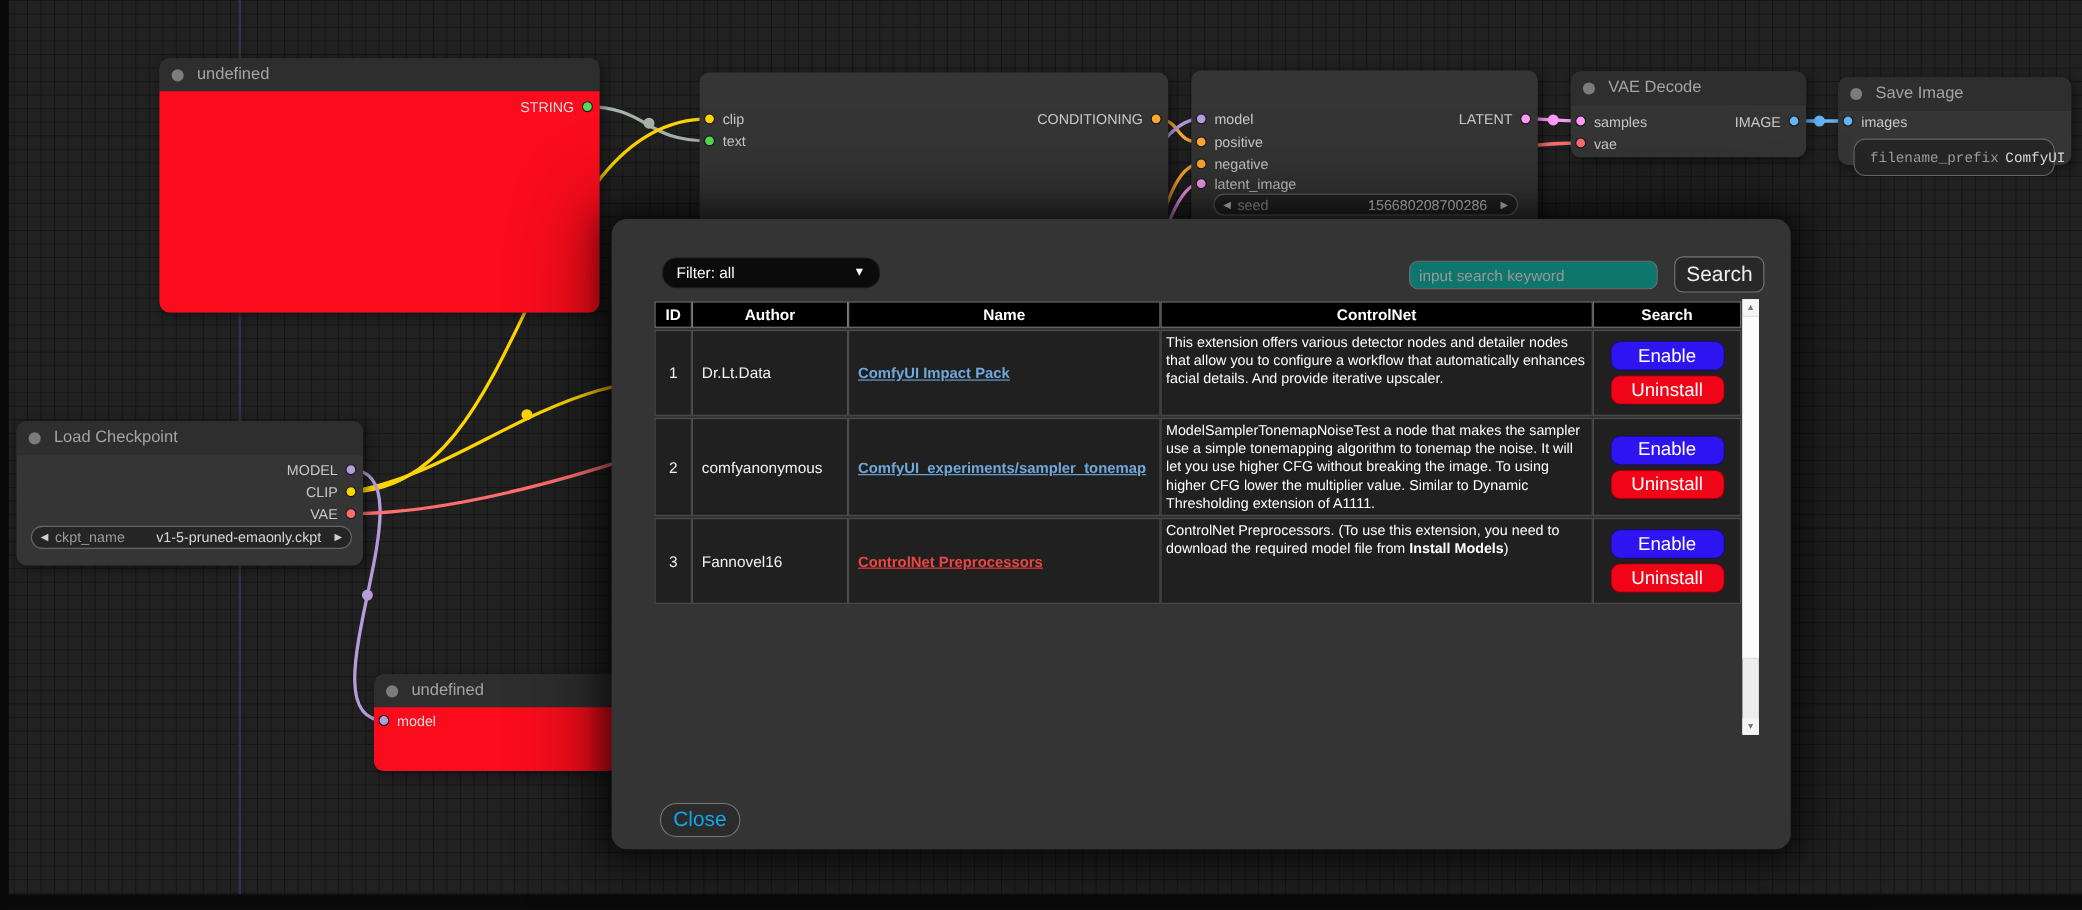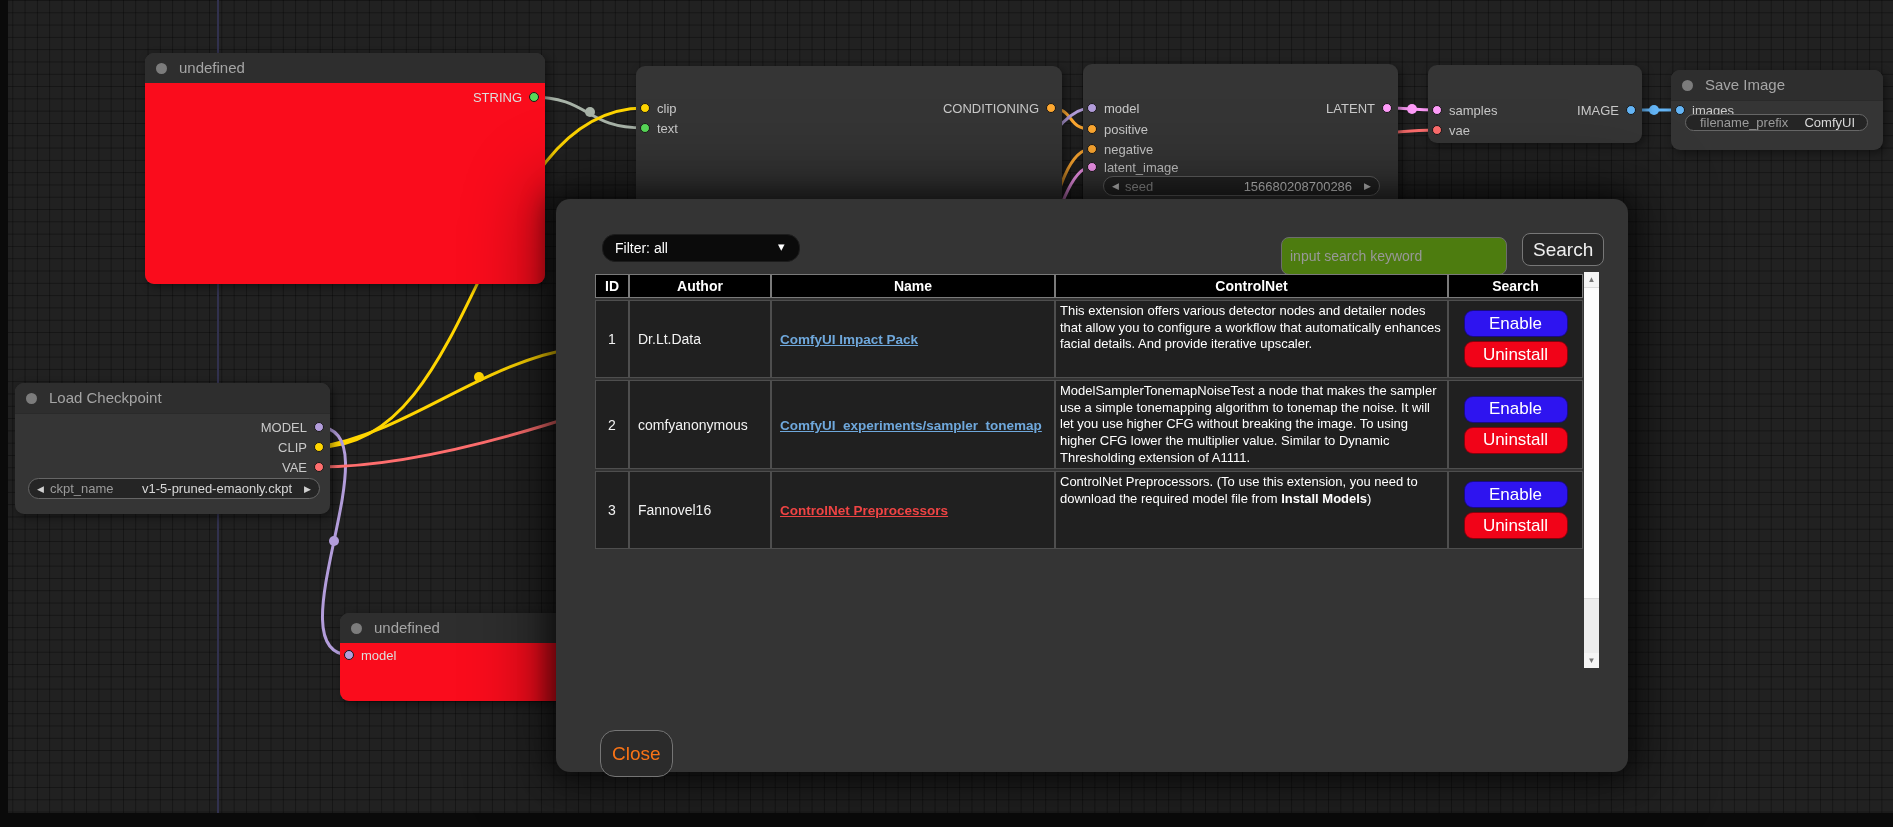--- a/index.html
+++ b/index.html
@@ -37,22 +37,22 @@
   .widget .wlabel{margin:0 6px;flex:none;}
   .widget .wvalue{color:#d8d8d8;margin-left:auto;margin-right:12px;white-space:nowrap;}
   .widget.no-arrows .wvalue{margin-right:4px;}
   
   #modal{position:absolute;left:556px;top:199px;width:1072px;height:573px;background:#343434;
     border-radius:14px;z-index:10;box-shadow:0 0 26px 8px rgba(0,0,0,0.55),0 0 70px 22px rgba(0,0,0,0.35);}
   #filter-select{position:absolute;left:46px;top:35px;width:198px;height:28px;background:#0b0b0b;color:#fff;
     border:1px solid #1c1c1c;border-radius:13px;font-size:14px;padding:0 26px 0 12px;
     appearance:none;-webkit-appearance:none;font-family:inherit;}
   #filter-chevron{position:absolute;left:222px;top:40px;color:#fff;font-size:13px;pointer-events:none;}
-  #search-input{position:absolute;left:725px;top:38px;width:226px;height:38px;box-sizing:border-box;
-    background:#4d7c0f;border:1px solid #6d6d6d;border-radius:8px;color:#e5e5e5;font-size:14px;
+  #search-input{position:absolute;left:725px;top:38px;width:226px;height:26px;box-sizing:border-box;
+    background:#0f766e;border:1px solid #6d6d6d;border-radius:8px;color:#e5e5e5;font-size:14px;
     padding:0 8px;font-family:inherit;}
   #search-input::placeholder{color:#989898;}
   #search-btn{position:absolute;left:966px;top:34px;height:33px;padding:0 10px;background:#282828;
     border:1px solid #777;border-radius:8px;color:#efefef;font-size:19px;font-family:inherit;cursor:pointer;}
   #table-wrap{position:absolute;left:39px;top:73px;width:1004px;height:396px;}
   table{border-collapse:separate;border-spacing:0 2px;table-layout:fixed;width:988px;}
   th{background:#000;color:#fff;font-size:14px;font-weight:bold;height:20px;border:1px solid #7a7a7a;}
   td{background:#202020;border:1px solid #4e4e4e;color:#f2f2f2;font-size:14px;vertical-align:middle;}
   col.c1{width:34px;}col.c2{width:142px;}col.c3{width:284px;}col.c4{width:393px;}col.c5{width:135px;}
   td.c-id{text-align:center;}
@@ -63,22 +63,22 @@
   td.c-install{text-align:center;padding:5px 0;}
   .xbtn{display:block;width:104px;height:27px;margin:4px auto;border:1px solid rgba(0,0,0,0.45);
     border-radius:9px;color:#fff;font-size:17px;font-family:inherit;cursor:pointer;padding:0;}
   
   #sb{position:absolute;right:0;top:0;width:15px;height:396px;background:#ededed;}
   .sb-arrow{position:absolute;left:0;width:15px;height:15px;background:#f5f5f5;color:#777;
     font-size:8px;display:flex;align-items:center;justify-content:center;cursor:pointer;}
   #sb-up{top:0;} #sb-down{bottom:0;}
   #sb-thumb{position:absolute;left:0;top:15px;width:15px;height:312px;background:#fcfcfc;
     border-top:1px solid #ddd;border-bottom:1px solid #ddd;box-sizing:border-box;}
-  #close-btn{position:absolute;left:44px;top:531px;height:47px;padding:0 11px;background:#2b2b2b;
-    border:1px solid #757575;border-radius:15px;color:#f97316;font-size:19px;font-family:inherit;cursor:pointer;}
+  #close-btn{position:absolute;left:44px;top:531px;height:31px;padding:0 11px;background:#2b2b2b;
+    border:1px solid #757575;border-radius:15px;color:#0ea5e9;font-size:19px;font-family:inherit;cursor:pointer;}
 </style>
 </head>
 <body>
 
 <div id="stage">
   <div id="strip-left" class="edge-strip"></div>
   <div id="strip-bottom" class="edge-strip"></div>
   <div id="axis-line"></div>
 
   <svg id="wires" width="1893" height="827">
@@ -154,20 +154,24 @@
     </div>
     <div class="widget" style="left:20px;right:18px;top:112px;">
       <span class="arrow">◀</span>
       <span class="wlabel">seed</span>
       <span class="wvalue">156680208700286</span>
       <span class="arrow">▶</span>
     </div>
   </div>
 
   <div class="node" style="left:1428px;top:65px;width:214px;height:78px;">
+    <div class="node-header">
+      <span class="title-dot"></span>
+      <div class="node-title">VAE Decode</div>
+    </div>
     <div class="node-body"></div>
     <div class="slot slot-in" style="top:37px;">
       <span class="slot-dot" style="background-color: rgb(255, 156, 249);"></span>
       <span>samples</span>
     </div>
     <div class="slot slot-in" style="top:57px;">
       <span class="slot-dot" style="background-color: rgb(255, 110, 110);"></span>
       <span>vae</span>
     </div>
     <div class="slot slot-out" style="top:37px;justify-content:space-between;">
@@ -179,21 +183,21 @@
   <div class="node" style="left:1671px;top:70px;width:212px;height:80px;">
     <div class="node-header">
       <span class="title-dot"></span>
       <div class="node-title">Save Image</div>
     </div>
     <div class="node-body"></div>
     <div class="slot slot-in" style="top:32px;">
       <span class="slot-dot" style="background-color: rgb(100, 181, 246);"></span>
       <span>images</span>
     </div>
-    <div class="widget no-arrows" style="left:14px;width:183px;top:44px;height:17px;">
+    <div class="widget no-arrows" style="left:14px;width:183px;top:56px;height:34px;font-family:Liberation Mono, monospace;">
       <span class="wlabel">filename_prefix</span>
       <span class="wvalue">ComfyUI</span>
     </div>
   </div>
 
   <div class="node" style="left:15px;top:383px;width:315px;height:131px;">
     <div class="node-header">
       <span class="title-dot"></span>
       <div class="node-title">Load Checkpoint</div>
     </div>

